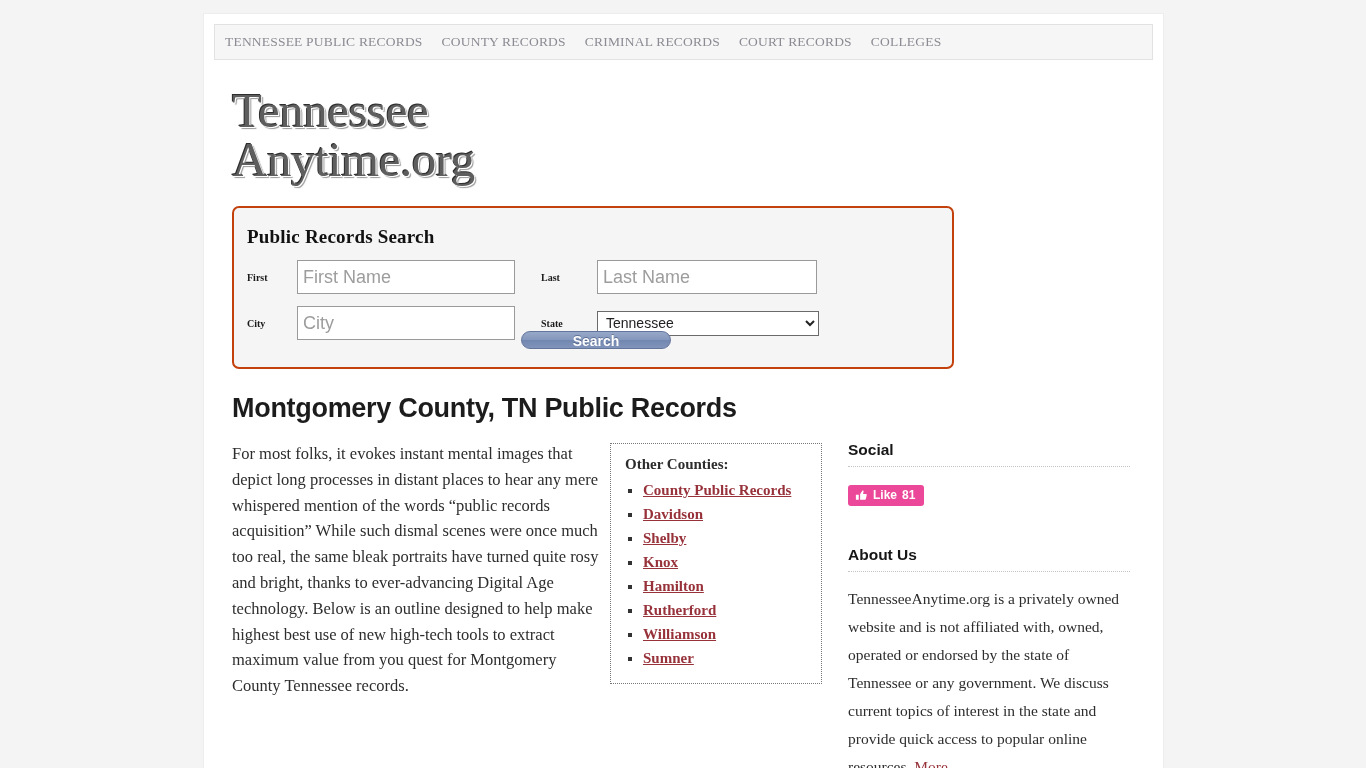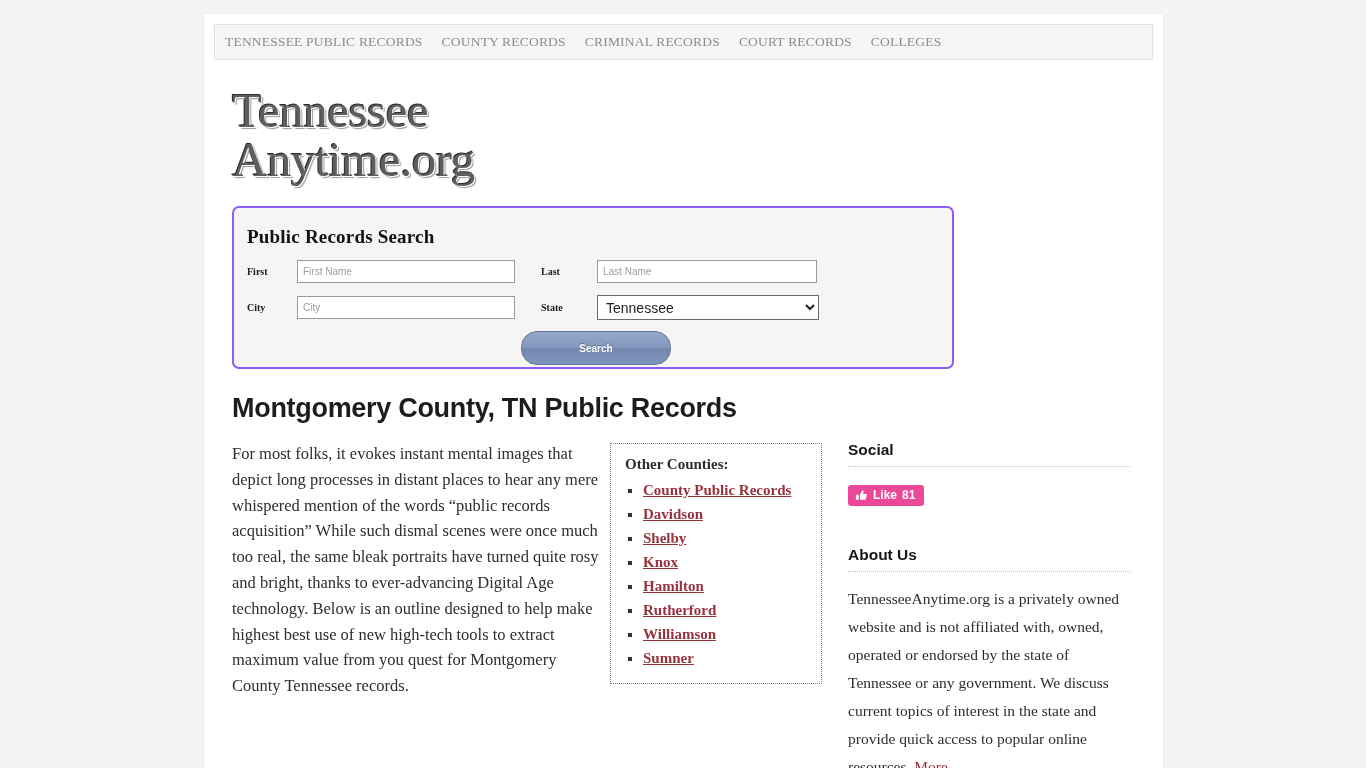--- a/index.html
+++ b/index.html
@@ -67,21 +67,21 @@
   #logo .logo-line { display: block; }
 
   
   #search-panel {
     position: relative;
     margin: 22px 0 0 28px;
     width: 722px;
     height: 163px;
     box-sizing: border-box;
     background: #f5f5f5;
-    border: 2px solid #8b5cf6;
+    border: 2px solid #c2410c;
     border-radius: 7px;
   }
   #search-title {
     font-family: "Liberation Serif", serif;
     font-weight: bold;
     font-size: 19px;
     color: #111;
     margin: 18px 0 0 13px;
     letter-spacing: 0.2px;
   }
@@ -103,51 +103,51 @@
     margin-left: 26px;
     text-align: left;
   }
   .txt-input {
     width: 218px;
     height: 23px;
     box-sizing: border-box;
     border: 1px solid #9a9a9a;
     background: #fff;
     font-family: "Liberation Sans", sans-serif;
-    font-size: 10px;
+    font-size: 18px;
     color: #333;
-    padding: 0 5px;
+    padding: 16px 5px;
     outline: none;
   }
   .txt-input.wide { width: 220px; }
   .txt-input::placeholder { color: #9d9d9d; }
   #state-select {
     width: 222px;
     height: 25px;
     box-sizing: border-box;
     border: 1px solid #6a6a6a;
     background: #ffffff;
     font-family: "Liberation Sans", sans-serif;
     font-size: 14px;
     color: #222;
     padding: 0 4px;
   }
   #search-button {
     position: absolute;
     left: 287px;
     top: 123px;
     width: 150px;
-    height: 34px;
+    height: 18px;
     border: 1px solid #64759c;
     border-radius: 16px;
     background: linear-gradient(to bottom, #97a9c9 0%, #8497bc 48%, #7287b0 52%, #8194ba 100%);
     color: #ffffff;
     font-family: "Liberation Sans", sans-serif;
     font-weight: bold;
-    font-size: 10px;
+    font-size: 14px;
     text-shadow: 0 -1px 0 rgba(40,55,90,0.45);
     cursor: pointer;
   }
 
   
   #main-heading {
     margin: 24px 0 0 28px;
     font-family: "Liberation Sans", sans-serif;
     font-size: 27px;
     font-weight: bold;

